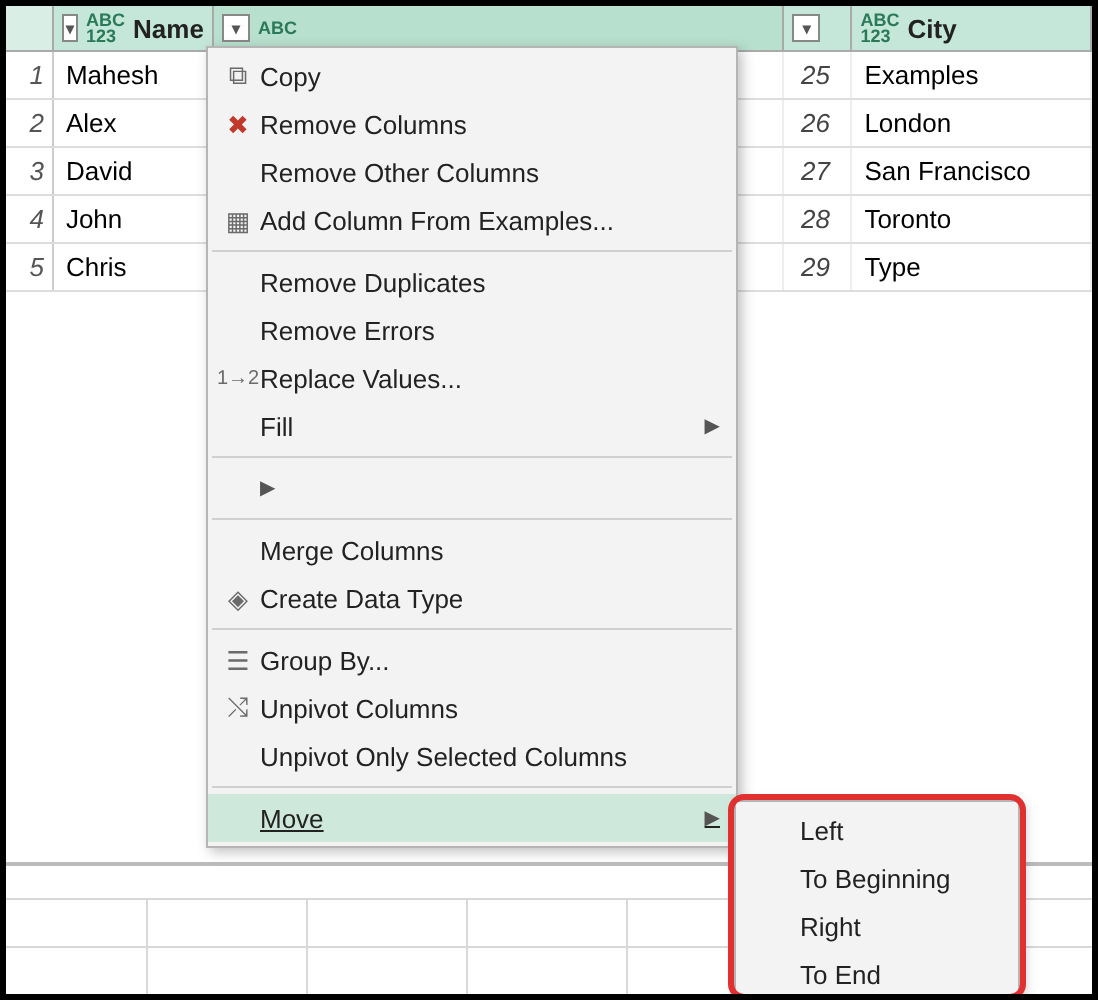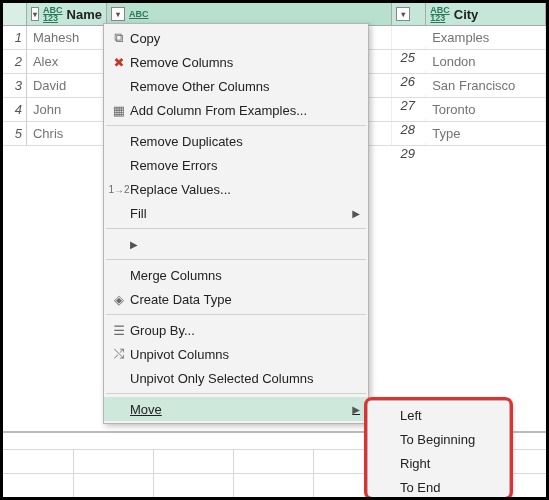--- a/index.html
+++ b/index.html
@@ -41,49 +41,47 @@
     background: #fff;
     display: flex; align-items: center; justify-content: center;
     margin-right: 4px;
     font-size: 8px; color: #555;
   }
   .hdr-cell .type-icon {
     font-size: 9px;
     color: #2a7a5a;
     line-height: 8px;
     margin-right: 4px;
-    text-decoration: underline;
   }
   .data-row {
     display: flex;
     height: 24px;
     border-bottom: 1px solid #ddd;
   }
   .rownum-cell {
     width: 24px;
     text-align: right;
     padding-right: 4px;
     font-style: italic;
     color: #555;
     border-right: 1px solid #ccc;
     line-height: 24px;
     background: #fff;
   }
   .data-cell {
     border-right: 1px solid #eee;
     line-height: 24px;
     padding: 0 6px;
-    color: #737373;
+    color: #000000;
   }
   .data-cell.num {
     text-align: center;
     font-style: italic;
     color: #444;
     padding-right: 8px;
-    margin-top: 20px;
   }
   .col-name { width: 80px; }
   .col-mid  { width: 286px; }
   .col-age  { width: 34px; }
   .col-city { width: 120px; }
 
   
   .ctx-menu {
     position: absolute;
     top: 20px;

